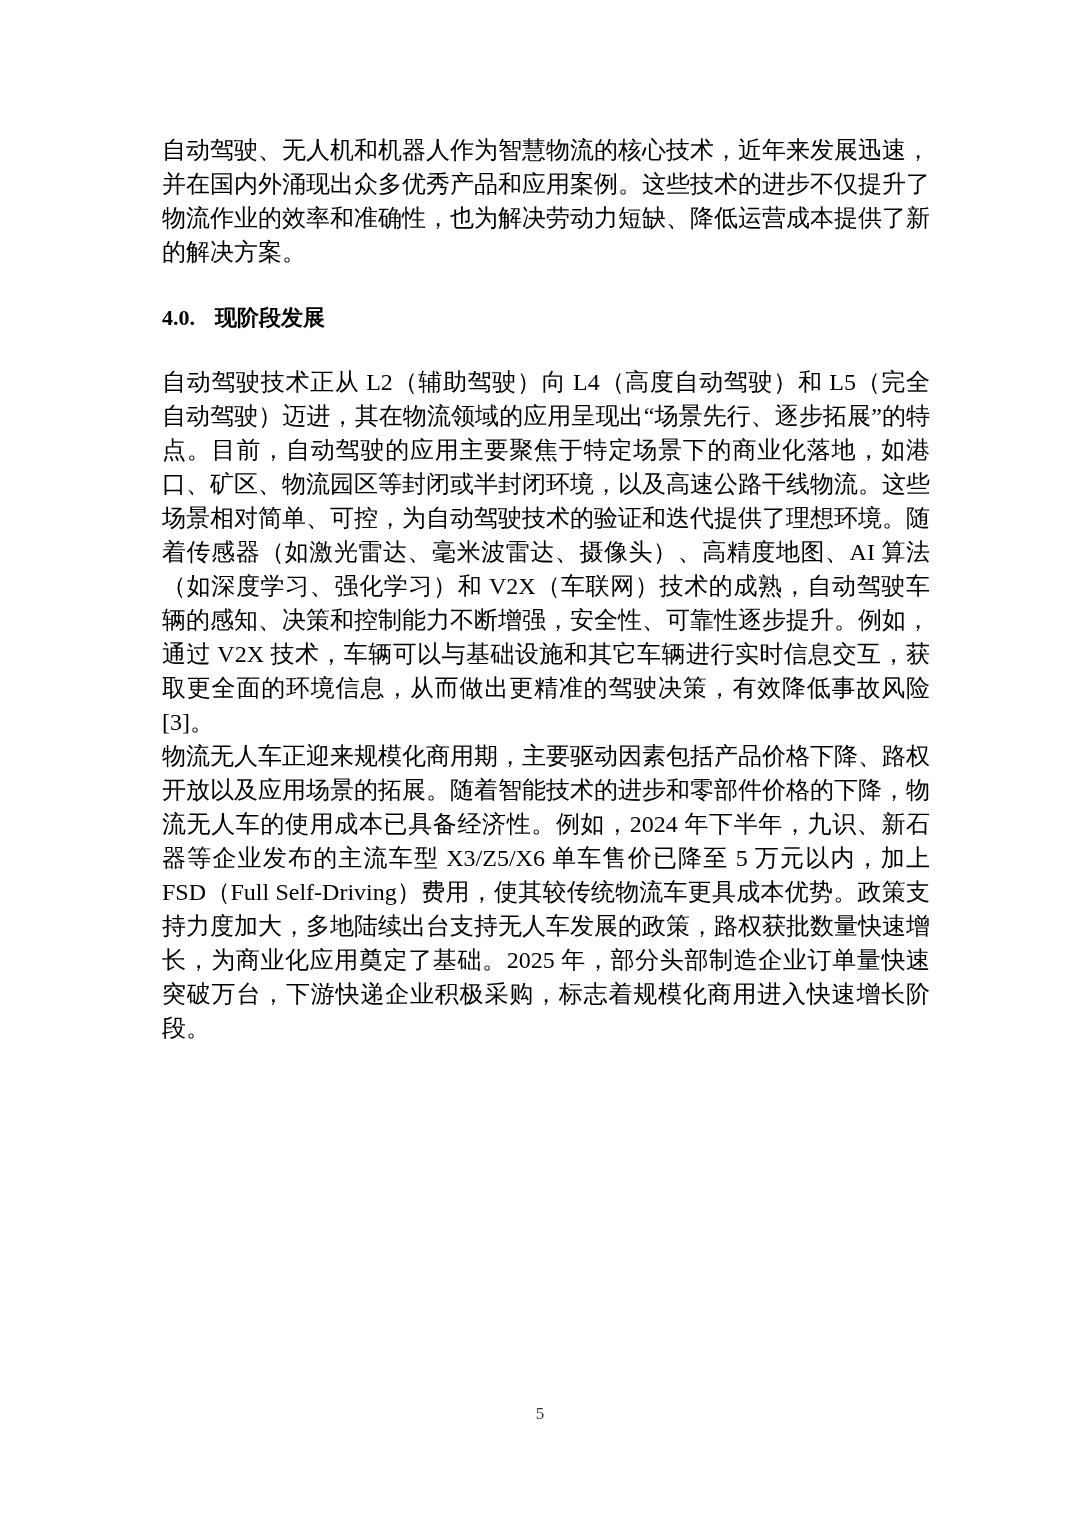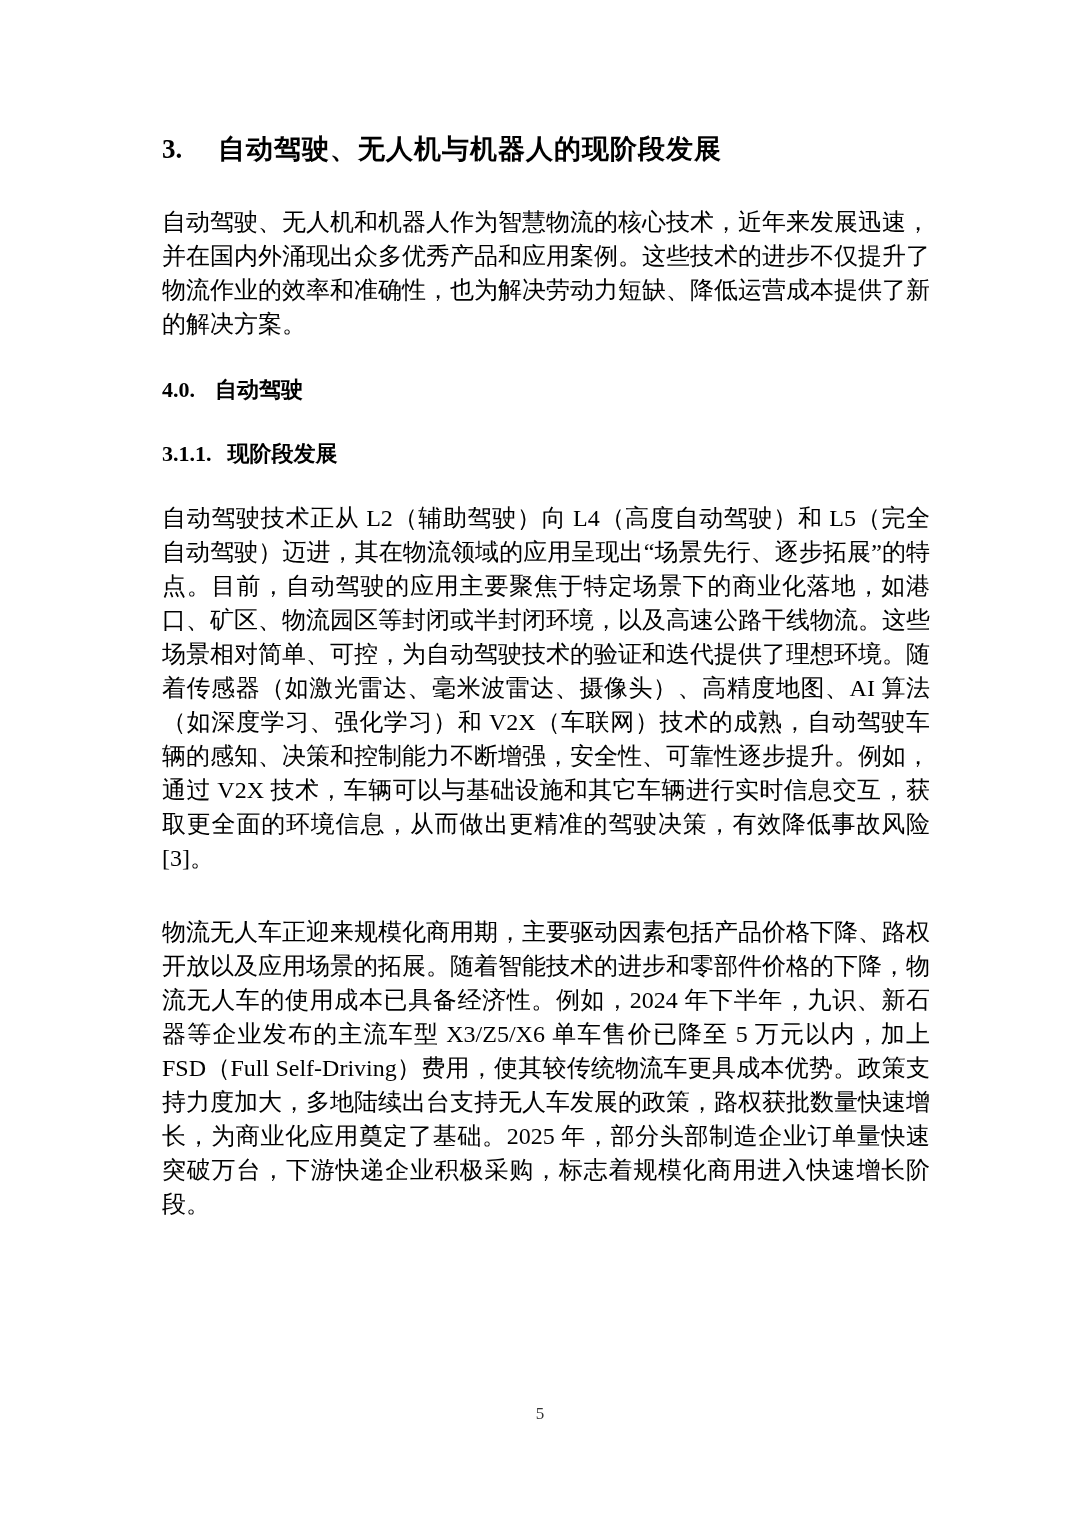--- a/index.html
+++ b/index.html
@@ -47,51 +47,45 @@
     white-space: nowrap;
   }
   .h3 .num { margin-right: 16px; }
   .para {
     font-size: 24px;
     line-height: 34px;
     text-align: justify;
     text-justify: inter-ideograph;
     word-break: break-word;
   }
-  .para + .para { margin-top: 40px; }
+  .para + .para { }
   .page-number {
     position: absolute;
     top: 1403px;
     left: 0;
     width: 100%;
     text-align: center;
     font-size: 17px;
     line-height: 22px;
     color: #333333;
   }
 </style>
 </head>
 <body>
 
 <div class="page">
 
-  <div class="h1">
-    <span class="num">3.</span><span>自动驾驶、无人机与机器人的现阶段发展</span>
-  </div>
 
   <p class="para">自动驾驶、无人机和机器人作为智慧物流的核心技术，近年来发展迅速，并在国内外涌现出众多优秀产品和应用案例。这些技术的进步不仅提升了物流作业的效率和准确性，也为解决劳动力短缺、降低运营成本提供了新的解决方案。</p>
 
   <div class="h2">
-    <span class="num">4.0.</span><span>自动驾驶</span>
+    <span class="num">4.0.</span><span>现阶段发展</span>
   </div>
 
 
-  <div class="h3">
-    <span class="num">3.1.1.</span><span>现阶段发展</span>
-  </div>
 
   <p class="para">自动驾驶技术正从 L2（辅助驾驶）向 L4（高度自动驾驶）和 L5（完全自动驾驶）迈进，其在物流领域的应用呈现出“场景先行、逐步拓展”的特点。目前，自动驾驶的应用主要聚焦于特定场景下的商业化落地，如港口、矿区、物流园区等封闭或半封闭环境，以及高速公路干线物流。这些场景相对简单、可控，为自动驾驶技术的验证和迭代提供了理想环境。随着传感器（如激光雷达、毫米波雷达、摄像头）、高精度地图、AI 算法（如深度学习、强化学习）和 V2X（车联网）技术的成熟，自动驾驶车辆的感知、决策和控制能力不断增强，安全性、可靠性逐步提升。例如，通过 V2X 技术，车辆可以与基础设施和其它车辆进行实时信息交互，获取更全面的环境信息，从而做出更精准的驾驶决策，有效降低事故风险 [3]。</p>
 
   <p class="para">物流无人车正迎来规模化商用期，主要驱动因素包括产品价格下降、路权开放以及应用场景的拓展。随着智能技术的进步和零部件价格的下降，物流无人车的使用成本已具备经济性。例如，2024 年下半年，九识、新石器等企业发布的主流车型 X3/Z5/X6 单车售价已降至 5 万元以内，加上 FSD（Full Self-Driving）费用，使其较传统物流车更具成本优势。政策支持力度加大，多地陆续出台支持无人车发展的政策，路权获批数量快速增长，为商业化应用奠定了基础。2025 年，部分头部制造企业订单量快速突破万台，下游快递企业积极采购，标志着规模化商用进入快速增长阶段。</p>
 
 </div>
 
 <div class="page-number">5</div>
 
 </body></html>

